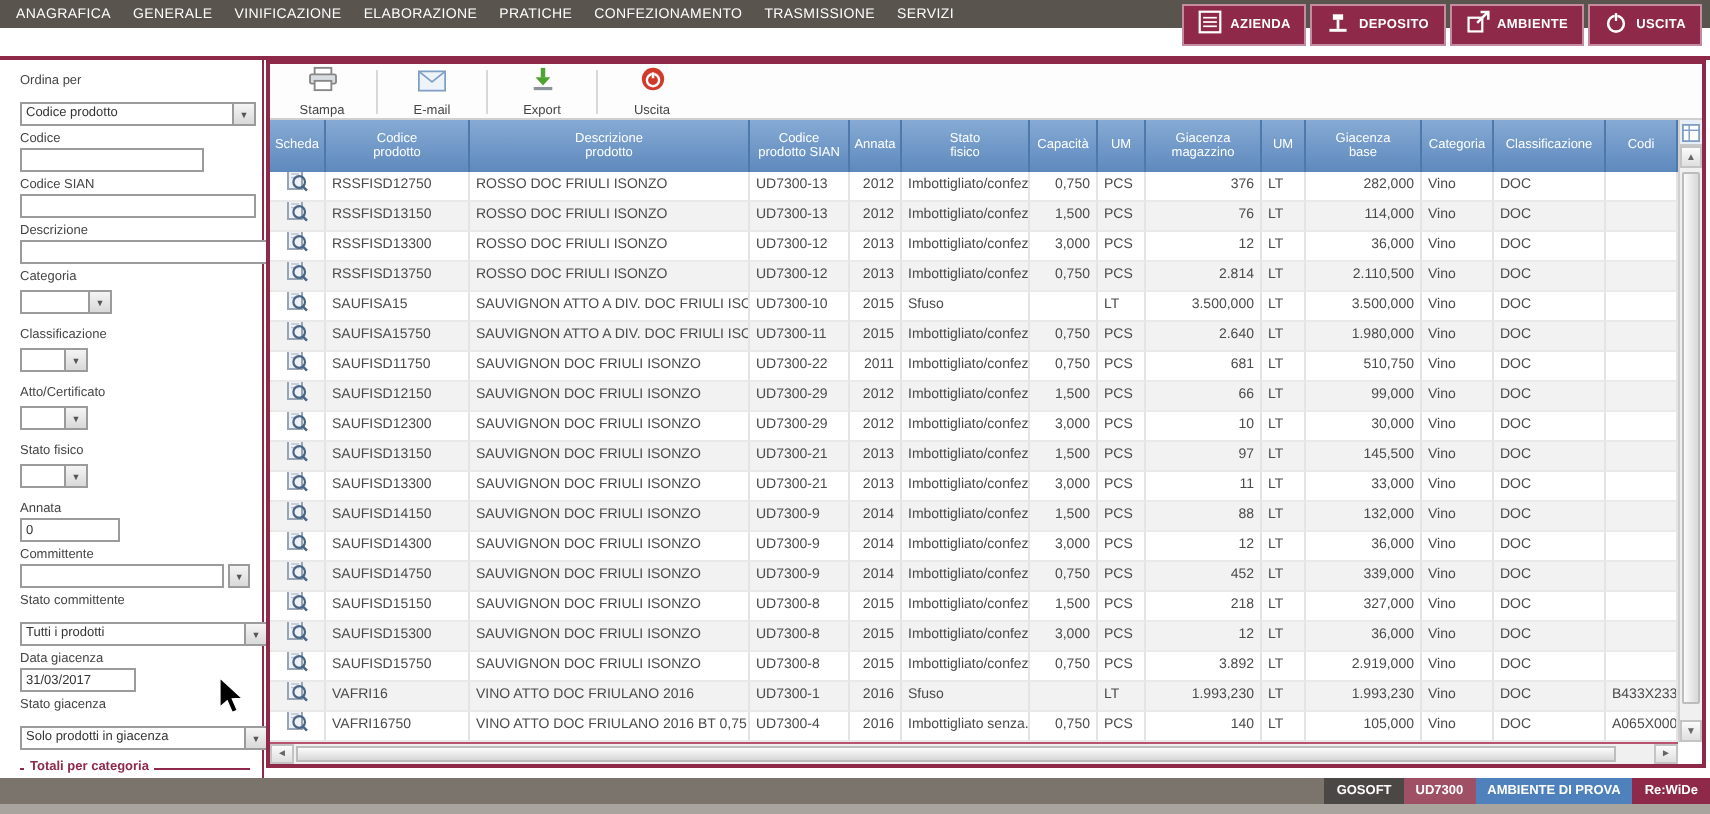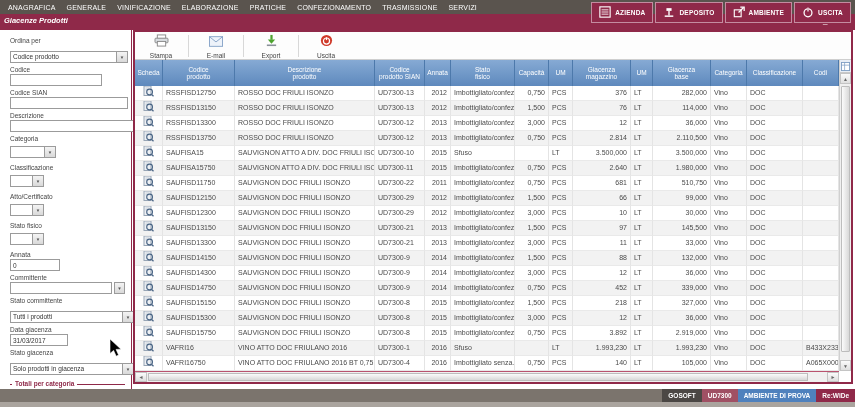--- a/index.html
+++ b/index.html
@@ -89,28 +89,20 @@
   <div class="menubar" id="menu-items">
       <span class="menu-item">ANAGRAFICA</span>
       <span class="menu-item">GENERALE</span>
       <span class="menu-item">VINIFICAZIONE</span>
       <span class="menu-item">ELABORAZIONE</span>
       <span class="menu-item">PRATICHE</span>
       <span class="menu-item">CONFEZIONAMENTO</span>
       <span class="menu-item">TRASMISSIONE</span>
       <span class="menu-item">SERVIZI</span>
     </div>
-  <div class="titlebar">
-    <div class="page-title">Giacenze Prodotti</div>
-    <div class="win-controls" id="win-controls">
-        <span class="win-btn">_</span>
-        <span class="win-btn">□</span>
-        <span class="win-btn">×</span>
-      </div>
-  </div>
   <div class="topbar-buttons" id="topbar-buttons">
       <div class="top-btn">
         <span><svg width="12" height="12" viewBox="0 0 14 14">
             <rect x="1" y="1" width="12" height="12" fill="none" stroke="#fff" stroke-width="1.3"></rect>
             <line x1="3" y1="4.5" x2="11" y2="4.5" stroke="#fff"></line>
             <line x1="3" y1="7" x2="11" y2="7" stroke="#fff"></line>
             <line x1="3" y1="9.5" x2="11" y2="9.5" stroke="#fff"></line>
           </svg></span>
         <span class="tlabel">AZIENDA</span>
       </div>

